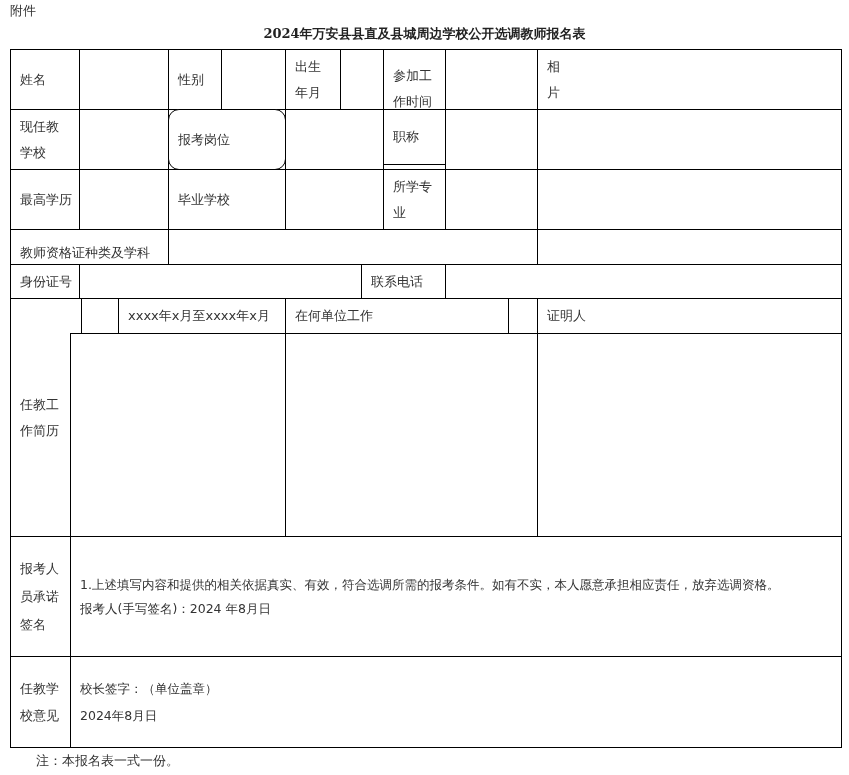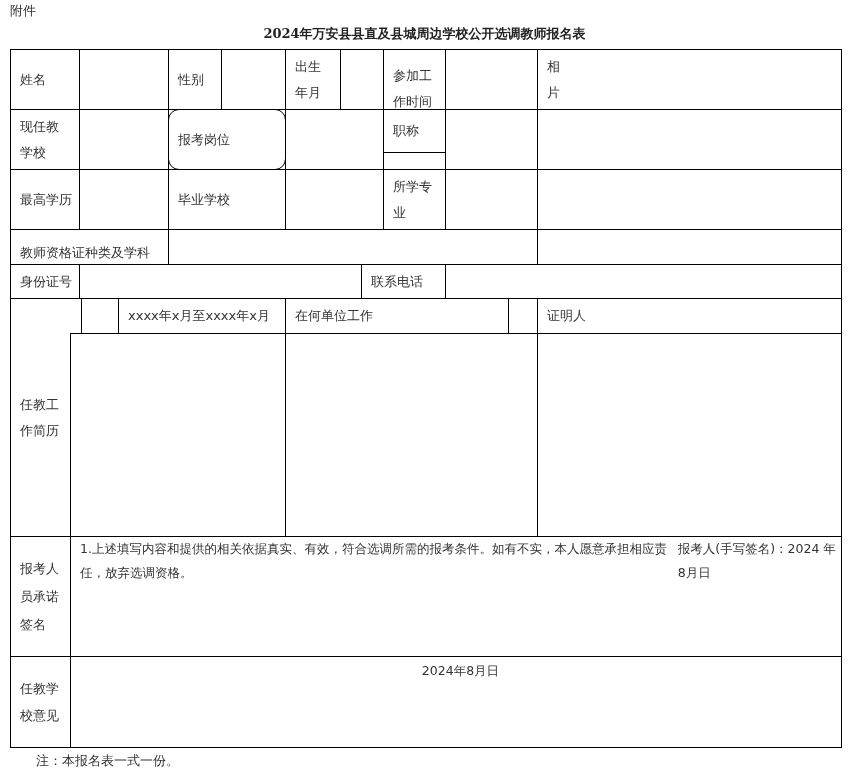--- a/index.html
+++ b/index.html
@@ -6,21 +6,21 @@
   body { width:849px; height:775px; position:relative; overflow:hidden;
          font-family:"DejaVu Sans", sans-serif; font-size:13px; color:#333; }
   .abs { position:absolute; }
   .attach { left:10px; top:2px; font-size:13px; color:#333; }
   .title { left:0; width:849px; top:25px; text-align:center; font-weight:bold; font-size:13px; color:#222;
            font-family:"DejaVu Serif", serif; }
   .cell { position:absolute; border:1px solid #000; box-sizing:border-box; background:#fff;
           padding:0 0 0 9px; display:flex; align-items:center; line-height:26px; }
   .cell.top { align-items:flex-start; padding-top:4px; }
   .lbl { white-space:pre-line; }
-  .pledge { align-items:flex-start; justify-content:center; line-height:24px; font-size:12.5px; }
+  .pledge { flex-direction:column; align-items:flex-start; justify-content:center; line-height:24px; font-size:12.5px; }
   .note { left:36px; top:752px; font-size:13px; }
   .outer { position:absolute; left:10px; top:49px; width:832px; height:699px; border:1.5px solid #000; box-sizing:border-box; pointer-events:none; }
 </style>
 </head>
 <body>
 
 <div class="abs attach">附件</div>
 <div class="abs title">2024年万安县县直及县城周边学校公开选调教师报名表</div>
 
 <div>
@@ -50,21 +50,21 @@
 
   <div class="cell" style="left:10px;top:109px;width:70px;height:61px;">
       <span class="lbl">现任教
 学校</span>
     </div>
   <div class="cell" style="left:79px;top:109px;width:90px;height:61px;"></div>
   <div class="cell" style="left:168px;top:109px;width:118px;height:61px;border-radius:11px;">
       <span class="lbl">报考岗位</span>
     </div>
   <div class="cell" style="left:285px;top:109px;width:99px;height:61px;"></div>
-  <div class="cell" style="left:383px;top:109px;width:63px;height:44px;">
+  <div class="cell" style="left:383px;top:109px;width:63px;height:56px;">
       <span class="lbl">职称</span>
     </div>
   <div class="cell" style="left:445px;top:109px;width:93px;height:61px;"></div>
   <div class="cell" style="left:537px;top:109px;width:305px;height:61px;"></div>
 
   <div class="cell" style="left:10px;top:169px;width:70px;height:61px;">
       <span class="lbl">最高学历</span>
     </div>
   <div class="cell" style="left:79px;top:169px;width:90px;height:61px;"></div>
   <div class="cell" style="left:168px;top:169px;width:118px;height:61px;">
@@ -118,19 +118,20 @@
   <div class="cell pledge" style="left:70px;top:536px;width:772px;height:121px;">
     <div>1.上述填写内容和提供的相关依据真实、有效，符合选调所需的报考条件。如有不实，本人愿意承担相应责任，放弃选调资格。</div>
     <div>报考人(手写签名)：2024 年8月日</div>
   </div>
 
   <div class="cell" style="left:10px;top:656px;width:61px;height:92px;">
       <span class="lbl" style="line-height:27px;">任教学
 校意见</span>
     </div>
   <div class="cell pledge" style="left:70px;top:656px;width:772px;height:92px;line-height:27px;">
+    <div>校长签字：（单位盖章）</div>
     <div>2024年8月日</div>
   </div>
 
   <div class="outer"></div>
 </div>
 
 <div class="abs note">注：本报名表一式一份。</div>
 
 </body></html>

